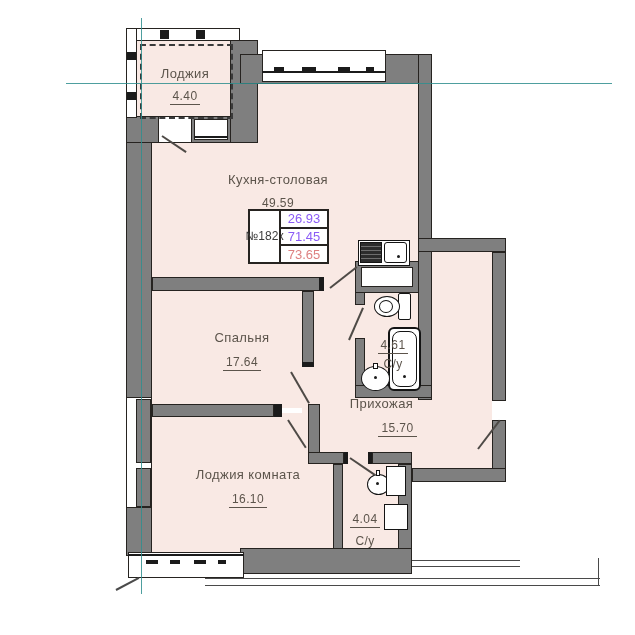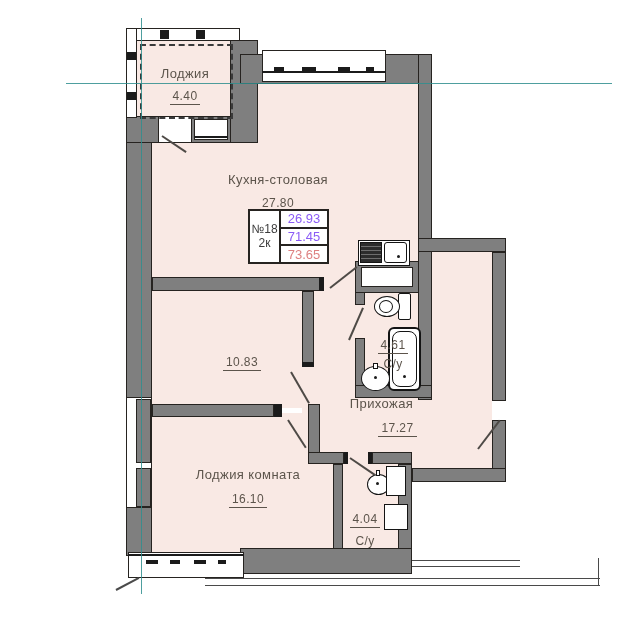--- a/index.html
+++ b/index.html
@@ -17,21 +17,21 @@
   .lbl.sm{font-size:12px;margin-top:44px;}
   .areaWrap{text-align:center;}
   .areaWrap span{display:inline-block;color:#5c544b;font-size:12px;letter-spacing:.4px;
                  border-bottom:1px solid #5c544b;padding:0 3px 1px;}
   .fx{background:#fff;border:1px solid #141414;box-sizing:border-box;}
   .ell{border-radius:50%;}
   .dash{border:2px dashed #3a3a3a;background:transparent;box-sizing:border-box;}
   
   .tbl{position:absolute;left:248px;top:209px;width:81px;height:55px;background:#fff;
        border:2px solid #262320;box-sizing:border-box;display:flex;}
-  .tbl-left{width:29px;display:flex;flex-direction:column;align-items:center;justify-content:center;
+  .tbl-left{width:29px;display:flex;flex-direction:row;align-items:center;justify-content:center;
             color:#3c3c3c;font-size:12px;line-height:1.15;}
   .tbl-right{flex:1;border-left:2px solid #262320;display:flex;flex-direction:column;}
   .tbl-cell{flex:1;display:flex;align-items:center;justify-content:center;font-size:13px;
             color:#8b5cf6;border-bottom:2px solid #262320;}
   .tbl-cell:last-child{border-bottom:none;}
   .tbl-cell.red{color:#de8181;}
 </style>
 </head>
 <body>
 
@@ -144,29 +144,30 @@
   <div class="a leaf" style="left:350px;top:457px;width:30px;transform:rotate(34.2deg);"></div>
   <div class="a leaf" style="left:478px;top:448px;width:36px;transform:rotate(-52.8deg);"></div>
 
   <div class="a teal" style="left:141px;top:18px;width:1px;height:576px;"></div>
   <div class="a teal" style="left:66px;top:83px;width:546px;height:1px;"></div>
 
   <div class="a lbl" style="left:140px;top:66px;width:90px;">Лоджия</div>
   <div class="a areaWrap" style="left:140px;top:86px;width:90px;"><span>4.40</span></div>
 
   <div class="a lbl" style="left:198px;top:172px;width:160px;">Кухня-столовая</div>
-  <div class="a areaWrap" style="left:198px;top:193px;width:160px;"><span>27.80</span></div>
+  <div class="a areaWrap" style="left:198px;top:193px;width:160px;"><span>49.59</span></div>
 
-  <div class="a areaWrap" style="left:182px;top:352px;width:120px;"><span>10.83</span></div>
+  <div class="a lbl" style="left:182px;top:330px;width:120px;">Спальня</div>
+  <div class="a areaWrap" style="left:182px;top:352px;width:120px;"><span>17.64</span></div>
 
   <div class="a lbl sm" style="left:368px;top:313px;width:50px;">С/у</div>
   <div class="a areaWrap" style="left:368px;top:335px;width:50px;"><span>4.61</span></div>
 
   <div class="a lbl" style="left:324px;top:396px;width:115px;">Прихожая</div>
-  <div class="a areaWrap" style="left:340px;top:418px;width:115px;"><span>17.27</span></div>
+  <div class="a areaWrap" style="left:340px;top:418px;width:115px;"><span>15.70</span></div>
 
   <div class="a lbl" style="left:158px;top:467px;width:180px;">Лоджия комната</div>
   <div class="a areaWrap" style="left:158px;top:489px;width:180px;"><span>16.10</span></div>
 
   <div class="a lbl sm" style="left:340px;top:490px;width:50px;">С/у</div>
   <div class="a areaWrap" style="left:340px;top:509px;width:50px;"><span>4.04</span></div>
 
   <div class="tbl">
     <div class="tbl-left">
       <span>№18</span>

